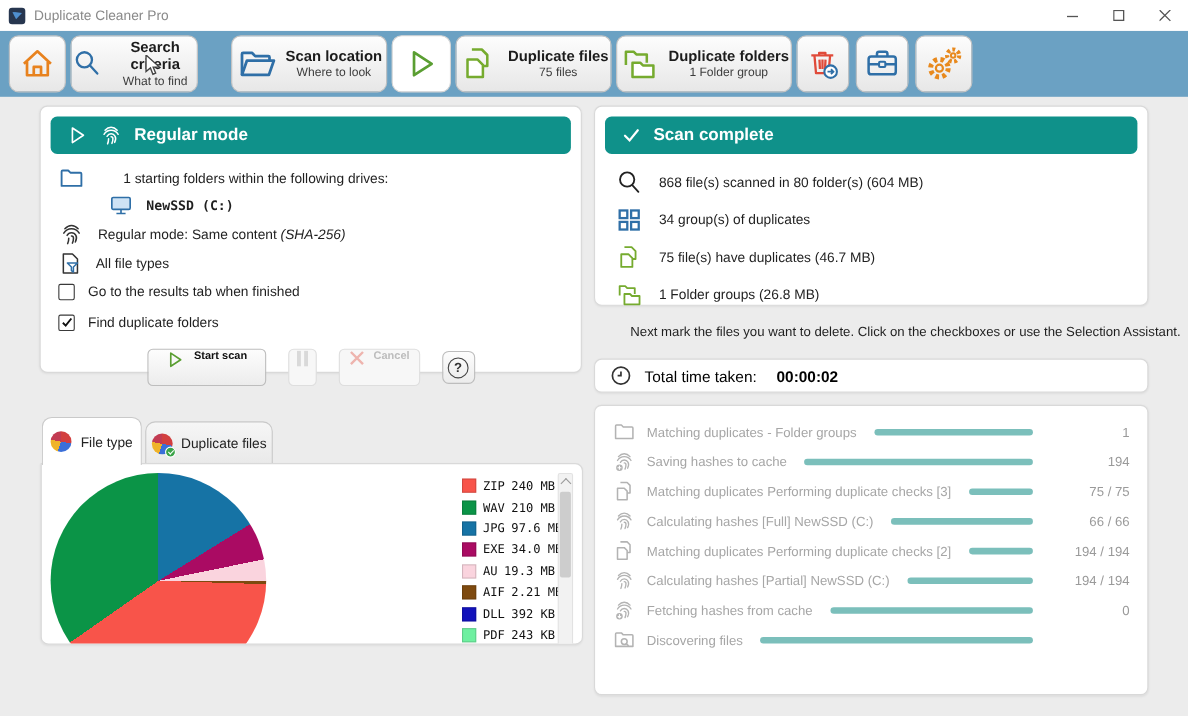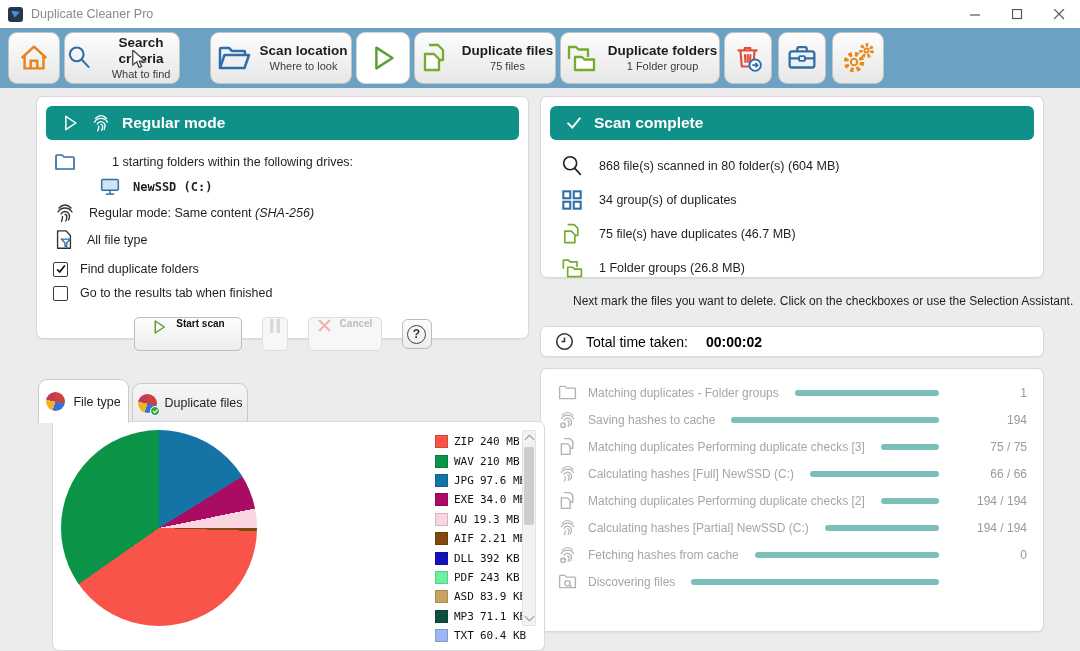--- a/index.html
+++ b/index.html
@@ -214,33 +214,33 @@
         <path d="M12 13.5c1 0 1.8.8 1.8 2 0 1.5-.3 3-1 4.5"></path>
         <path d="M9.5 15.5c0 2-.3 3.5-1 5"></path>
       </svg>
     <span><span>Regular mode: Same content </span><i>(SHA-256)</i></span>
   </div>
   <div class="panel-row" style="height:26px;">
     <svg width="22" height="24" viewBox="0 0 24 26" fill="none">
         <path d="M5 3 h9 l5 5 v14 H5 z" stroke="#333" stroke-width="1.5" stroke-linejoin="round"></path>
         <path d="M9 12 h10 l-4 4 v5 l-2-1.5 V16 z" stroke="#2f6fa7" stroke-width="1.5" fill="#fff" stroke-linejoin="round"></path>
       </svg>
-    <span>All file type</span>
+    <span>All file types</span>
+  </div>
+  <div class="panel-row" style="height:24px;">
+    <span class="cb"></span>
+    <span>Go to the results tab when finished</span>
   </div>
   <div class="panel-row" style="height:24px; margin-top:4px;">
     <span class="cb">
         <svg width="12" height="12" viewBox="0 0 14 14">
           <path d="M2.5 7.5 l3 3 L11.5 3" fill="none" stroke="#111" stroke-width="2"></path>
         </svg>
       </span>
     <span>Find duplicate folders</span>
-  </div>
-  <div class="panel-row" style="height:24px;">
-    <span class="cb"></span>
-    <span>Go to the results tab when finished</span>
   </div>
   <div style="display:flex; align-items:center; justify-content:center; gap:20px; margin-top:12px;">
     <button class="btn" style="width:108px; height:34px;">
       <svg width="18" height="18" viewBox="0 0 24 24" fill="none" stroke="#5a9e32" stroke-width="2" stroke-linejoin="round">
           <path d="M7 4 L19 12 L7 20 Z"></path>
         </svg>
       <span>Start scan</span>
     </button>
     <button class="btn disabled" style="width:26px; height:34px;">
       <svg width="12" height="16">
@@ -409,21 +409,21 @@
   <span class="mini-pie"></span>
   <span>File type</span>
 </div>
 <div class="chart-tab inactive" style="left:132px; top:383px; width:116px; height:40px;">
   <span class="mini-pie">
       <span class="mini-badge"></span>
     </span>
   <span>Duplicate files</span>
 </div>
 
-<div class="card" style="left:52px; top:421px; width:493px; height:230px; overflow:hidden; border-top-left-radius:0;">
+<div class="card" style="left:37px; top:421px; width:493px; height:165px; overflow:hidden; border-top-left-radius:0;">
   <div class="pie" style="background: conic-gradient(rgb(22, 115, 165) 0%, rgb(22, 115, 165) 16.2%, rgb(170, 11, 99) 16.2%, rgb(170, 11, 99) 21.8%, rgb(250, 212, 222) 21.8%, rgb(250, 212, 222) 25%, rgb(126, 74, 15) 25%, rgb(126, 74, 15) 25.5%, rgb(248, 84, 74) 25.5%, rgb(248, 84, 74) 65.3%, rgb(11, 148, 71) 65.3%, rgb(11, 148, 71) 100%);"></div>
   <div class="legend">
     <div class="legend-row">
         <span class="sw" style="background-color: rgb(248, 84, 74);"></span>
         <span>ZIP</span>
         <span>240 MB</span>
       </div>
     <div class="legend-row">
         <span class="sw" style="background-color: rgb(11, 148, 71);"></span>
         <span>WAV</span>

